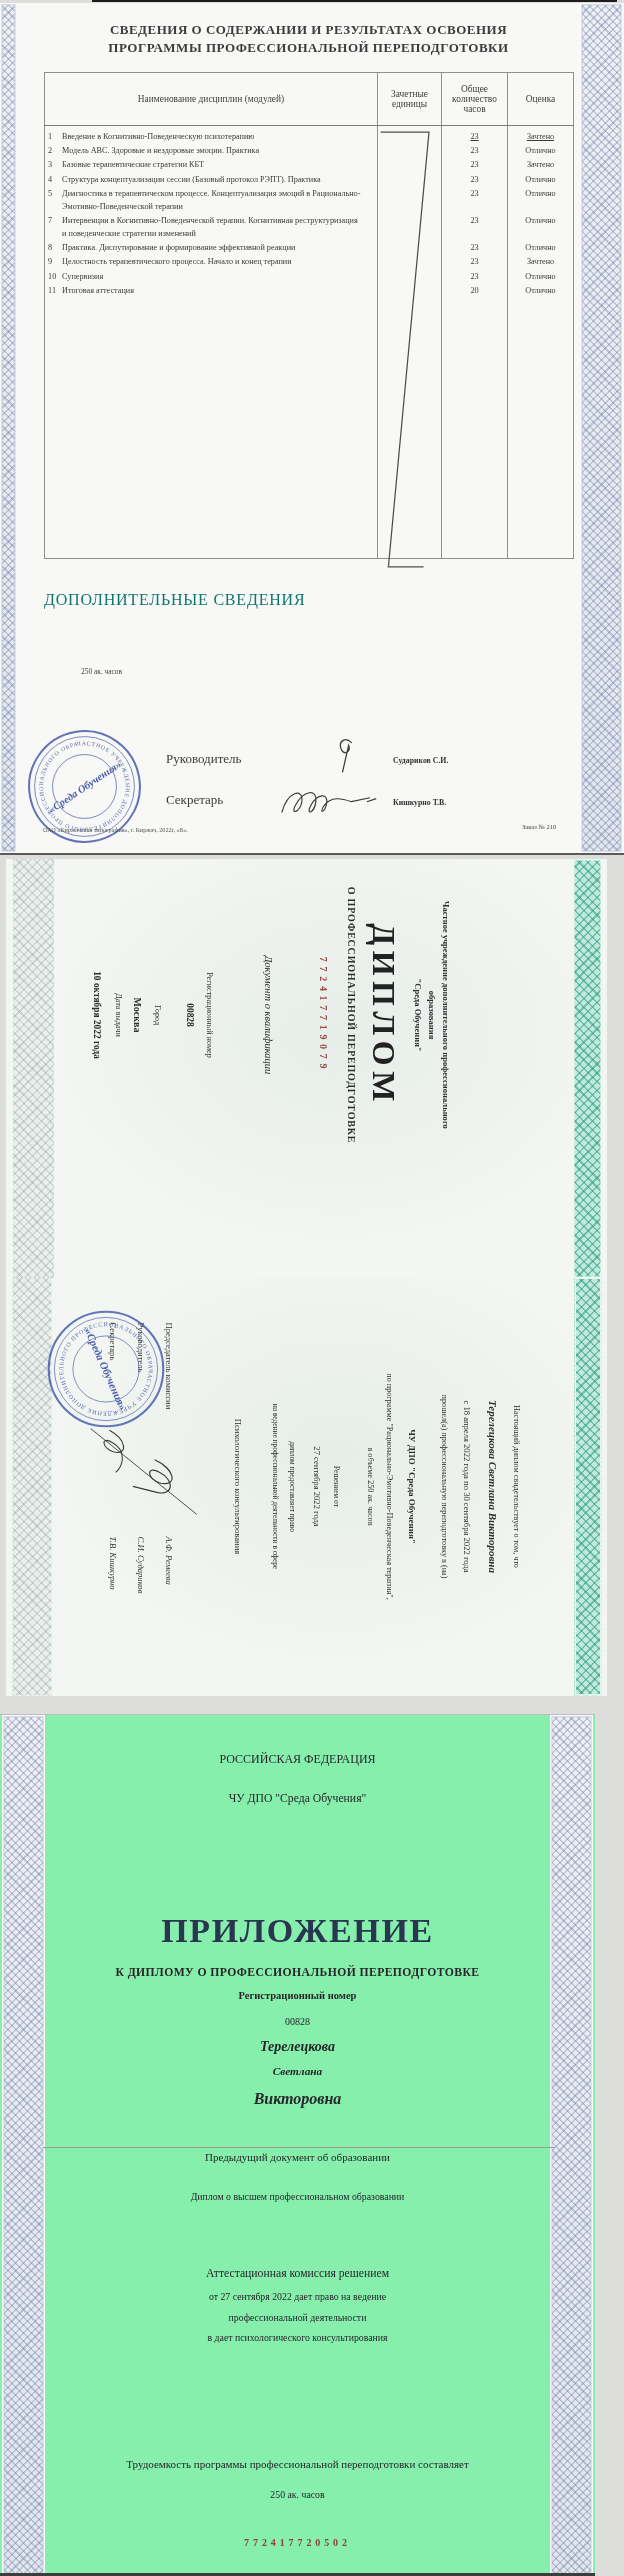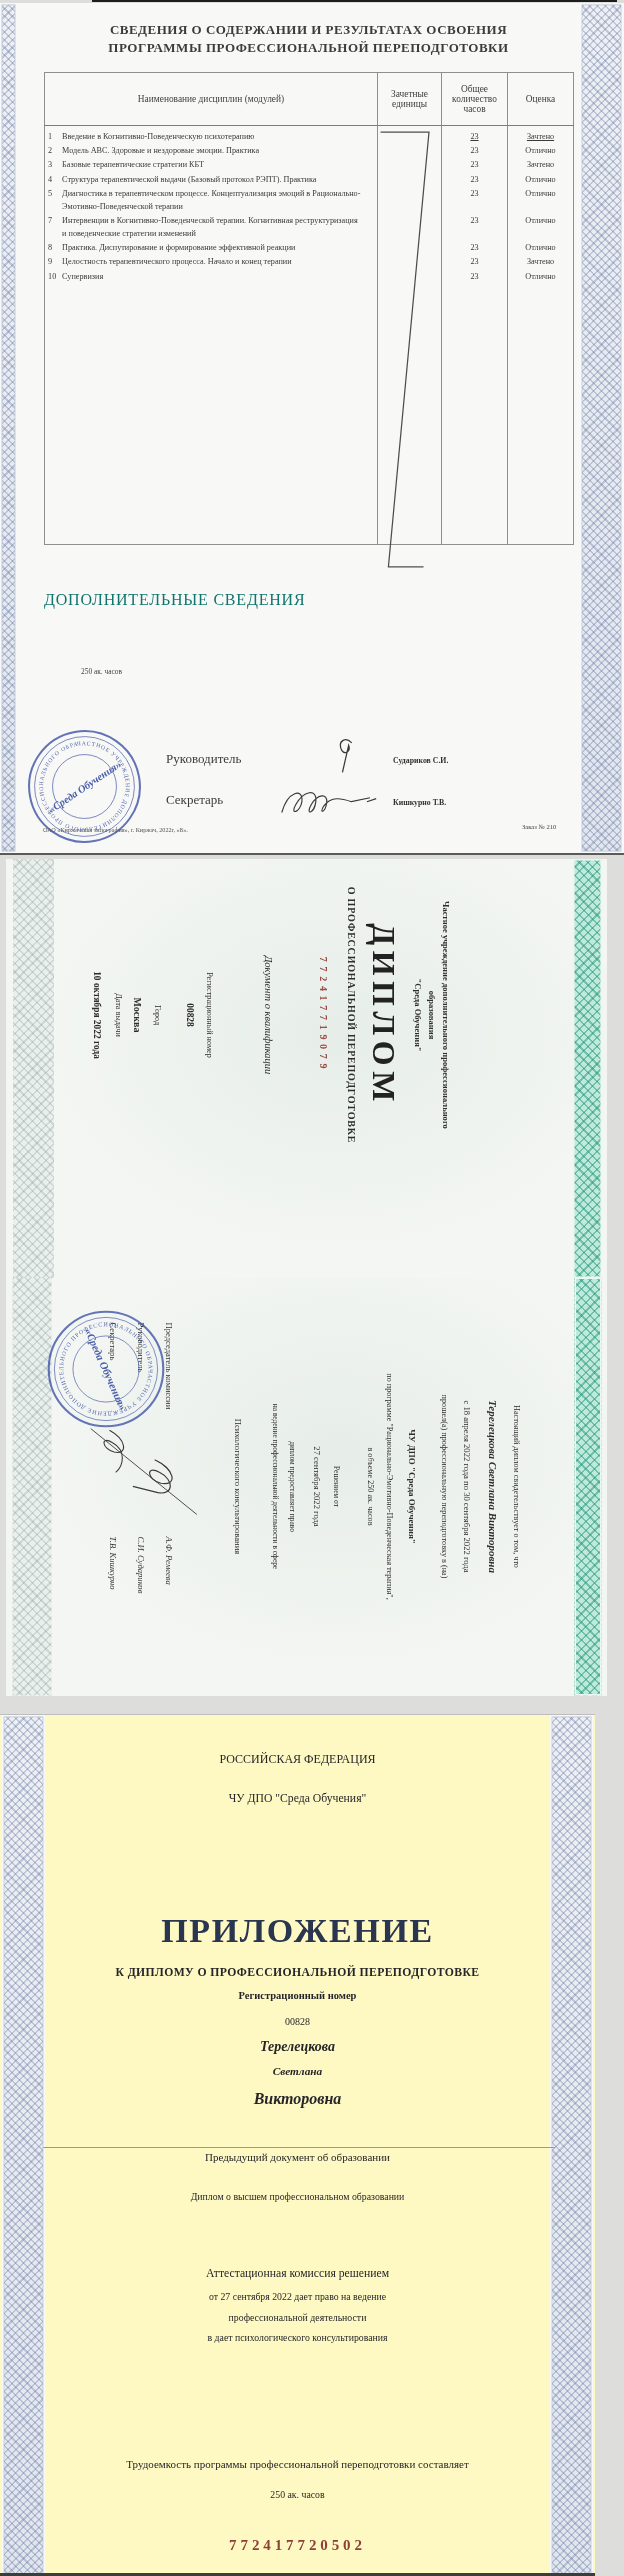--- a/index.html
+++ b/index.html
@@ -68,21 +68,21 @@
   #doc3 .rot{position:absolute;left:0;top:0;width:418px;height:601px;
        transform:translate(92px,-92px) rotate(90deg);}
   .rot{background:radial-gradient(ellipse at 42% 45%, rgba(120,160,150,.10), rgba(0,0,0,0) 62%),#f3f6f2;}
   .p-line{position:absolute;left:0;width:312px;text-align:center;color:#2e2e2e;}
   .p3-line{position:absolute;left:0;width:418px;text-align:center;color:#2e2e2e;}
   .serialred{color:#9a4b42;font-weight:bold;letter-spacing:4.7px;}
   .sign-label{position:absolute;left:45px;font-size:8.6px;color:#333;}
   .sign-name{position:absolute;left:259px;width:148px;font-size:8.6px;font-style:italic;color:#333;}
 
   
-  #doc4{position:absolute;top:1714px;left:0;width:595px;height:862px;background:#fef9c3;
+  #doc4{position:absolute;top:1714px;left:0;width:595px;height:862px;background:#86efac;
         border-top:0.8px solid #bdbdbb;}
   #doc4 .band.l{left:1.6px;width:43px;}
   #doc4 .band.r{right:2.3px;width:43px;}
   .d4{position:absolute;left:47px;width:501px;text-align:center;color:#26262a;}
   .d4-rule{position:absolute;left:43px;width:512px;border-top:1.2px solid #9a9a9a;top:432px;}
   .d4-bottom{position:absolute;left:0;right:0;bottom:0;height:3.9px;background:#3c3c3a;}
   .topline{position:absolute;top:0;left:92px;width:525px;height:2.3px;background:#1d1d1d;}
 
   .seal-svg{position:absolute;}
   .sig-svg{position:absolute;}
@@ -128,21 +128,21 @@
             <td class="hours">23</td>
             <td class="grade">Отлично</td>
           </tr>
         <tr>
             <td class="num-cell"><span class="rownum">3</span><span class="rowname">Базовые терапевтические стратегии КБТ</span></td>
             <td></td>
             <td class="hours">23</td>
             <td class="grade">Зачтено</td>
           </tr>
         <tr>
-            <td class="num-cell"><span class="rownum">4</span><span class="rowname">Структура терапевтической выдачи (Базовый протокол РЭПТ). Практика</span></td>
+            <td class="num-cell"><span class="rownum">4</span><span class="rowname">Структура концептуализации сессии (Базовый протокол РЭПТ). Практика</span></td>
             <td></td>
             <td class="hours">23</td>
             <td class="grade">Отлично</td>
           </tr>
         <tr>
             <td class="num-cell"><span class="rownum">5</span><span class="rowname">Диагностика в терапевтическом процессе. Концептуализация эмоций в Рационально-Эмотивно-Поведенческой терапии</span></td>
             <td></td>
             <td class="hours">23</td>
             <td class="grade">Отлично</td>
           </tr>
@@ -161,20 +161,26 @@
         <tr>
             <td class="num-cell"><span class="rownum">9</span><span class="rowname">Целостность терапевтического процесса. Начало и конец терапии</span></td>
             <td></td>
             <td class="hours">23</td>
             <td class="grade">Зачтено</td>
           </tr>
         <tr>
             <td class="num-cell"><span class="rownum">10</span><span class="rowname">Супервизия</span></td>
             <td></td>
             <td class="hours">23</td>
+            <td class="grade">Отлично</td>
+          </tr>
+        <tr>
+            <td class="num-cell"><span class="rownum">11</span><span class="rowname">Итоговая аттестация</span></td>
+            <td></td>
+            <td class="hours">20</td>
             <td class="grade">Отлично</td>
           </tr>
         <tr class="filler">
             <td></td>
             <td></td>
             <td></td>
             <td></td>
           </tr>
       </tbody>
     </table>
@@ -311,18 +317,18 @@
     <div class="d4" style="top:476px;font-size:9.8px">Диплом о высшем профессиональном образовании</div>
 
     <div class="d4" style="top:552px;font-size:11.7px">Аттестационная комиссия решением</div>
     <div class="d4" style="top:576px;font-size:9.8px">от 27 сентября 2022 дает право на ведение</div>
     <div class="d4" style="top:597px;font-size:9.8px">профессиональной деятельности</div>
     <div class="d4" style="top:617px;font-size:9.8px">в дает психологического консультирования</div>
 
     <div class="d4" style="top:743px;font-size:11px">Трудоемкость программы профессиональной переподготовки составляет</div>
     <div class="d4" style="top:774px;font-size:9.8px">250 ак. часов</div>
 
-    <div class="d4" style="top:822px;font-size:15px;font-weight:bold;letter-spacing:3.9px;color:#8d4038">772417720502</div>
+    <div class="d4" style="top:822px;font-size:10px;font-weight:bold;letter-spacing:3.9px;color:#8d4038">772417720502</div>
 
     <div class="d4-bottom"></div>
   </section>
 </div>
 
 
 </body></html>

